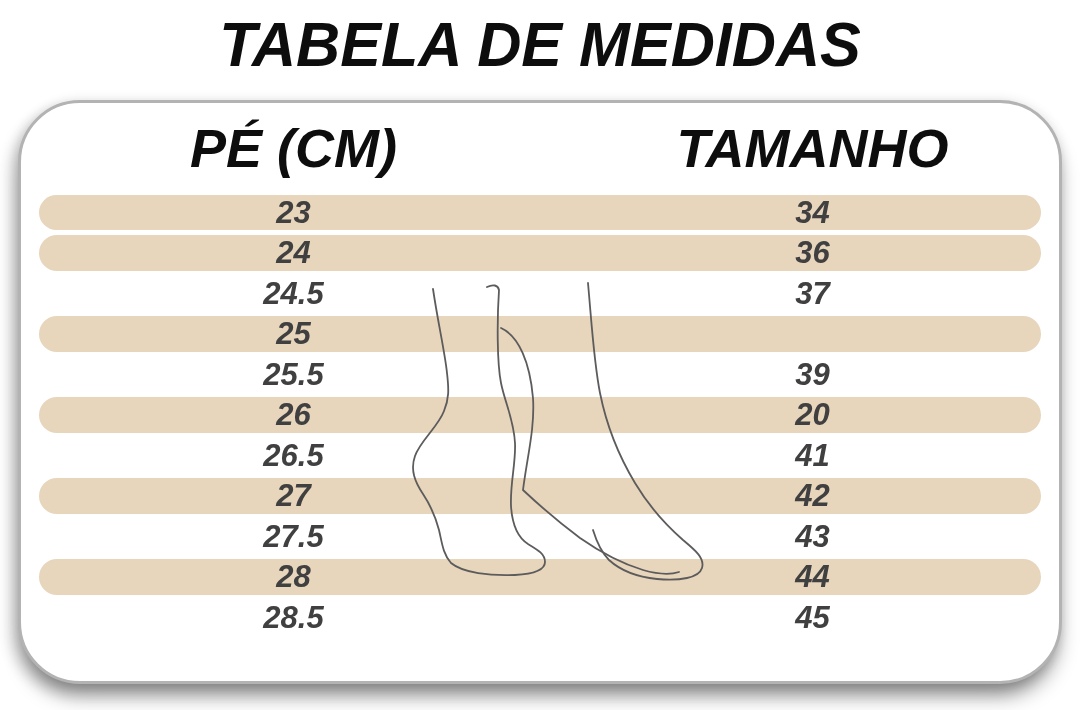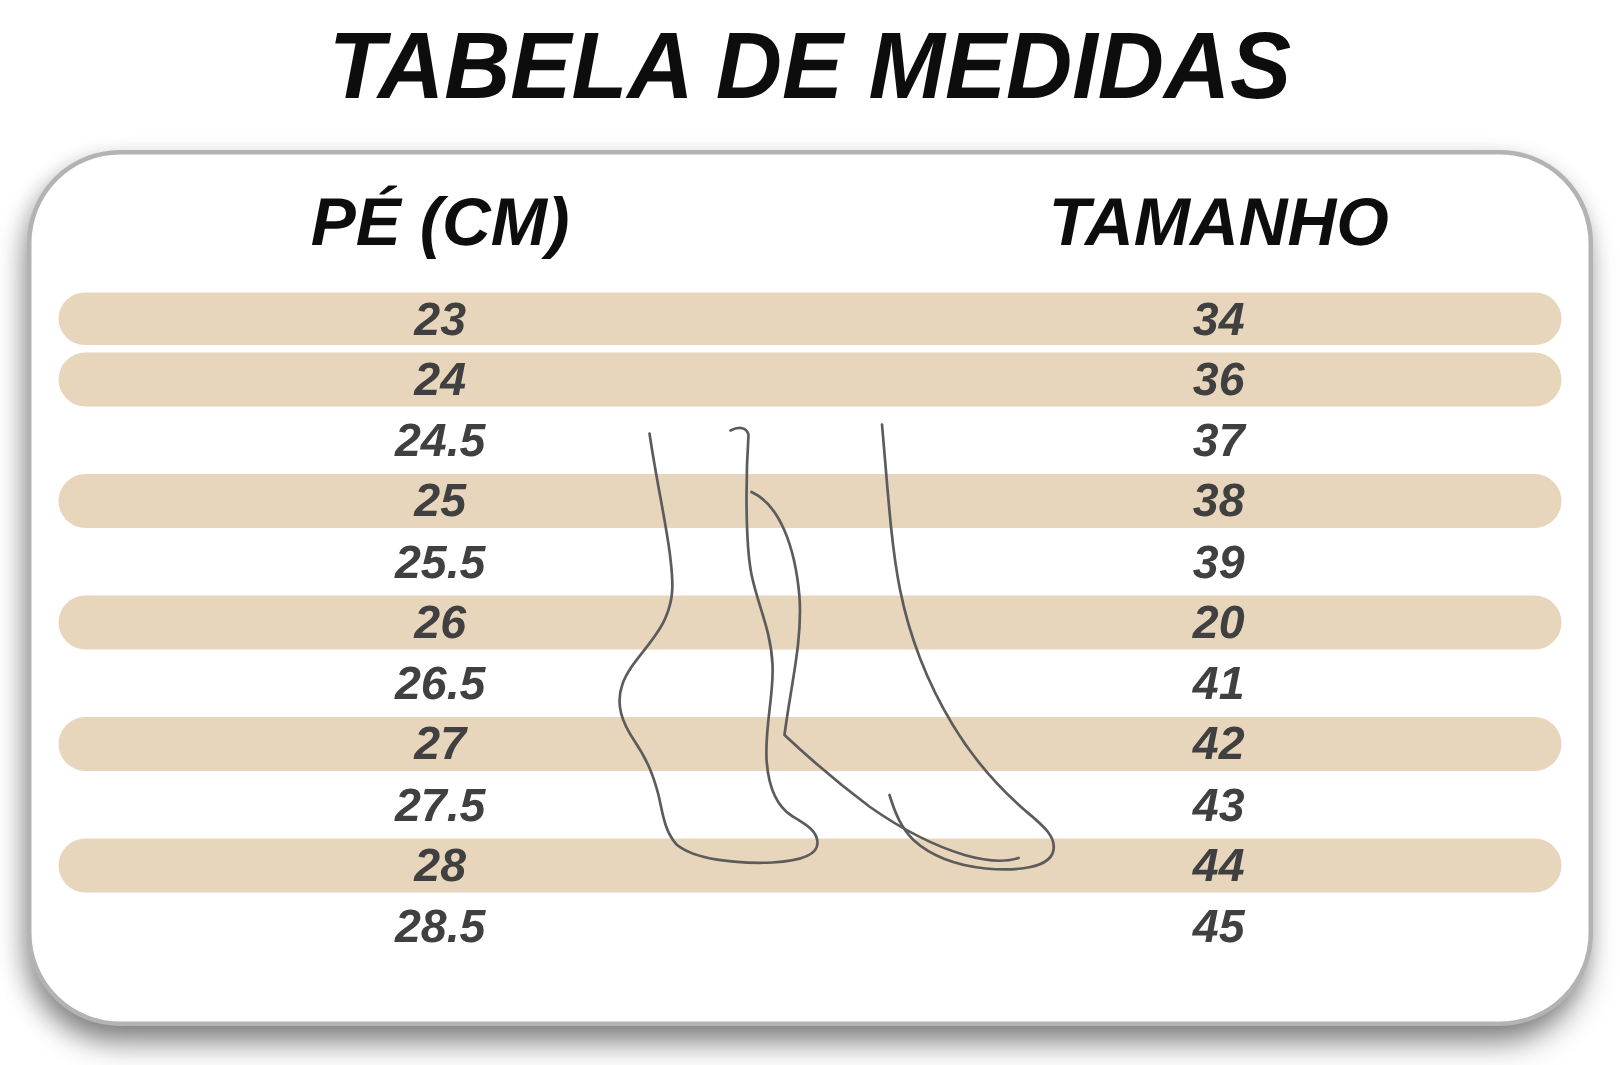--- a/index.html
+++ b/index.html
@@ -48,21 +48,21 @@
       0 16px 20px -4px rgba(0,0,0,0.38);
   }
   .table-header {
     height: 89px;
     display: grid;
     grid-template-columns: 52.5% 47.5%;
     align-items: center;
   }
   .table-header .col-label {
     text-align: center;
-    font-size: 45px;
+    font-size: 54px;
     font-weight: bold;
     color: #0d0d0d;
     letter-spacing: 0px;
   }
   .rows {
     position: relative;
   }
   .row {
     position: relative;
     height: 40.5px;
@@ -122,21 +122,20 @@
       <div class="row striped">
         <div class="cell">24</div>
         <div class="cell">36</div>
       </div>
       <div class="row">
         <div class="cell">24.5</div>
         <div class="cell">37</div>
       </div>
       <div class="row striped">
         <div class="cell">25</div>
-        <div class="cell">38</div>
       </div>
       <div class="row">
         <div class="cell">25.5</div>
         <div class="cell">39</div>
       </div>
       <div class="row striped">
         <div class="cell">26</div>
         <div class="cell">20</div>
       </div>
       <div class="row">

